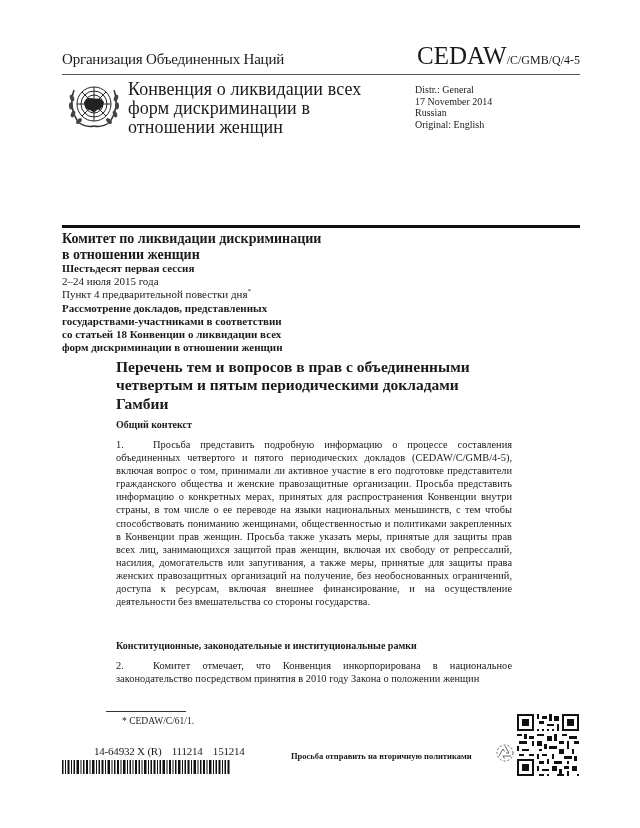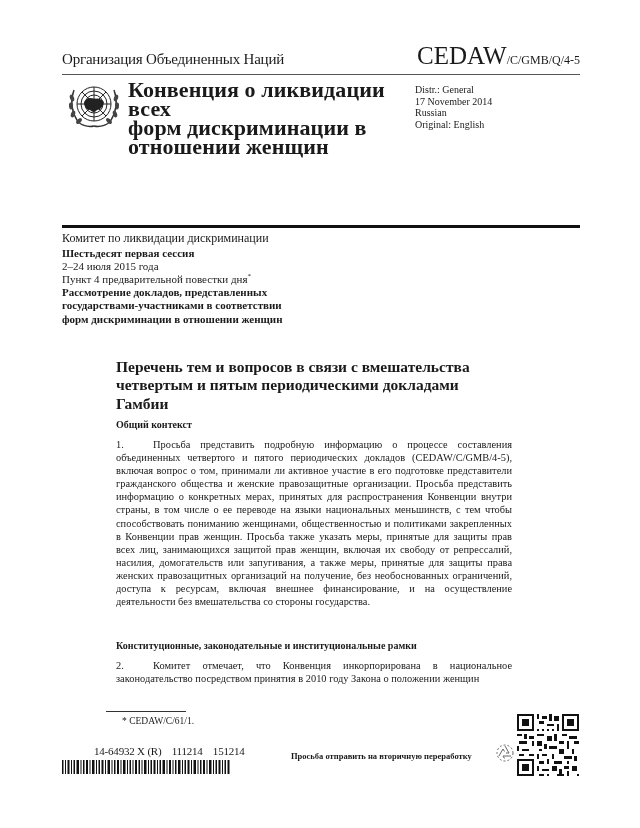--- a/index.html
+++ b/index.html
@@ -41,22 +41,22 @@
     }
 
     
     .emblem {
       left: 64px; top: 80px;
       width: 60px; height: 52px;
     }
 
     .convention-title {
       left: 128px; top: 80px;
-      font-size: 22px;
-      font-weight: bold;
+      font-size: 18px;
+      font-weight: normal;
       line-height: 19px;
       width: 270px;
       letter-spacing: 0.1px;
     }
 
     .distr {
       left: 415px; top: 84px;
       font-size: 10px;
       line-height: 11.7px;
     }
@@ -68,21 +68,21 @@
     }
 
     
     .committee {
       left: 62px; top: 231px;
       width: 260px;
       font-size: 11px;
       line-height: 13.2px;
     }
     .committee .b { font-weight: bold; }
-    .committee .t1 { font-weight: normal; font-size: 12px; line-height: 15.5px; }
+    .committee .t1 { font-weight: bold; font-size: 14px; line-height: 15.5px; }
     .committee sup { font-size: 7px; vertical-align: super; line-height: 0; }
 
     
     .doc-title {
       left: 116px; top: 358px;
       width: 400px;
       font-size: 15.5px;
       font-weight: bold;
       line-height: 18.3px;
     }
@@ -193,30 +193,32 @@
   <div>Distr.: General</div>
   <div>17 November 2014</div>
   <div>Russian</div>
   <div>Original: English</div>
 </div>
 
 <div class="abs thick-rule"></div>
 
 <div class="abs committee">
   <div class="t1">Комитет по ликвидации дискриминации</div>
+  <div class="t1">в отношении женщин</div>
   <div class="b">Шестьдесят первая сессия</div>
   <div>2–24 июля 2015 года</div>
   <div><span>Пункт 4 предварительной повестки дня</span><sup>*</sup></div>
   <div class="b">Рассмотрение докладов, представленных</div>
   <div class="b">государствами-участниками в соответствии</div>
+  <div class="b">со статьей 18 Конвенции о ликвидации всех</div>
   <div class="b">форм дискриминации в отношении женщин</div>
 </div>
 
 <div class="abs doc-title">
-  <div>Перечень тем и вопросов в связи с вмешательства</div>
+  <div>Перечень тем и вопросов в прав с объединенными</div>
   <div>четвертым и пятым периодическими докладами</div>
   <div>Гамбии</div>
 </div>
 
 <div class="abs section-head" style="top:419px;">Общий контекст</div>
 
 <div class="abs para" style="top:438px;">
   <span class="num">1.</span><span>Просьба представить подробную информацию о процессе составления объединенных четвертого и пятого периодических докладов (CEDAW/C/GMB/4-5), включая вопрос о том, принимали ли активное участие в его подготовке представители гражданского общества и женские правозащитные организации. Просьба представить информацию о конкретных мерах, принятых для распространения Конвенции внутри страны, в том числе о ее переводе на языки национальных меньшинств, с тем чтобы способствовать пониманию женщинами, общественностью и политиками закрепленных в Конвенции прав женщин. Просьба также указать меры, принятые для защиты прав всех лиц, занимающихся защитой прав женщин, включая их свободу от репрессалий, насилия, домогательств или запугивания, а также меры, принятые для защиты права женских правозащитных организаций на получение, без необоснованных ограничений, доступа к ресурсам, включая внешнее финансирование, и на осуществление деятельности без вмешательства со стороны государства.</span>
 </div>
 
@@ -286,21 +288,21 @@
       <rect x="151" y="0" width="1" height="14"></rect>
       <rect x="153.5" y="0" width="1.5" height="14"></rect>
       <rect x="156.5" y="0" width="2" height="14"></rect>
       <rect x="160" y="0" width="1" height="14"></rect>
       <rect x="162.5" y="0" width="1.5" height="14"></rect>
       <rect x="165.5" y="0" width="2" height="14"></rect>
     </g>
   </svg>
 </div>
 
-<div class="abs recycle-text">Просьба отправить на вторичную переработку</div>
+<div class="abs recycle-text">Просьба отправить на вторичную политиками</div>
 
 <div class="abs recycle-icon">
   <svg width="20" height="18" viewBox="0 0 20 18">
     <g fill="none" stroke="#666" stroke-width="1">
       <path d="M10 2 L14 9 L11 9"></path>
       <path d="M16 12 L8 12 L9.5 14.5"></path>
       <path d="M4 12 L8 5 L9.5 7.5"></path>
       <circle cx="10" cy="9" r="8" stroke-dasharray="2 2"></circle>
     </g>
   </svg>

